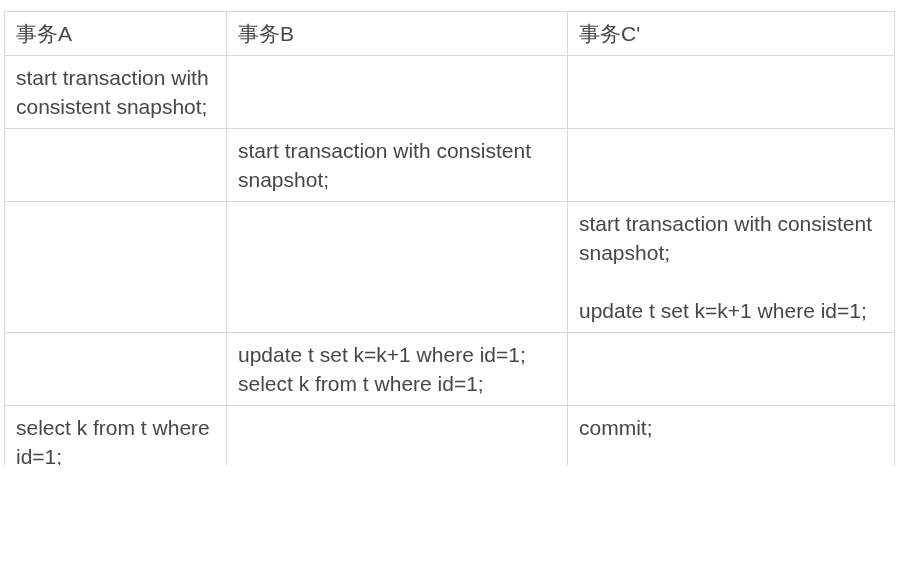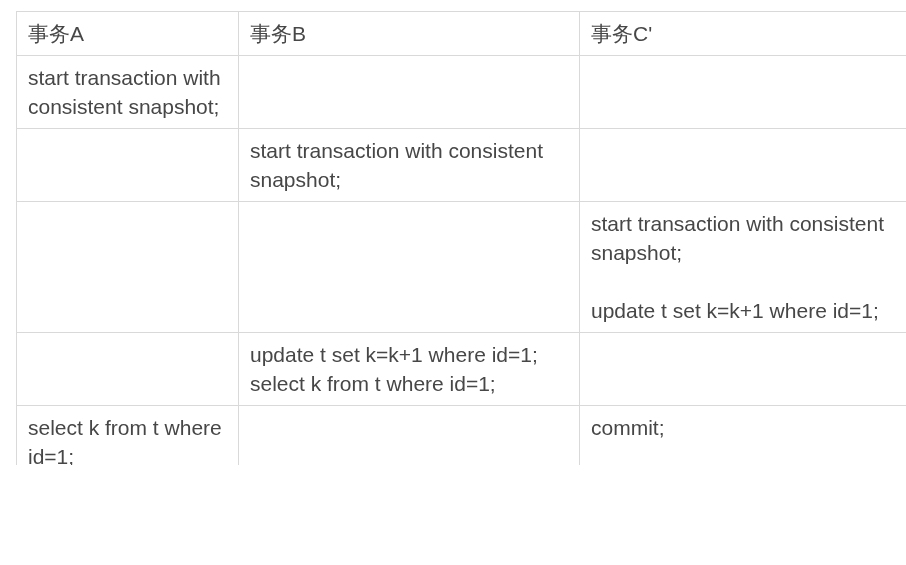--- a/index.html
+++ b/index.html
@@ -4,21 +4,21 @@
 <style>
   html, body {
     margin: 0;
     padding: 0;
     background: #ffffff;
   }
   .page {
     width: 906px;
     height: 465px;
     box-sizing: border-box;
-    padding: 11px 16px;
+    padding: 11px 4px;
     background: #ffffff;
     overflow: hidden;
   }
   table.tx-table {
     border-collapse: collapse;
     table-layout: fixed;
     width: 890px;
     background: #ffffff;
     font-family: "Liberation Sans", "DejaVu Sans", sans-serif;
   }

